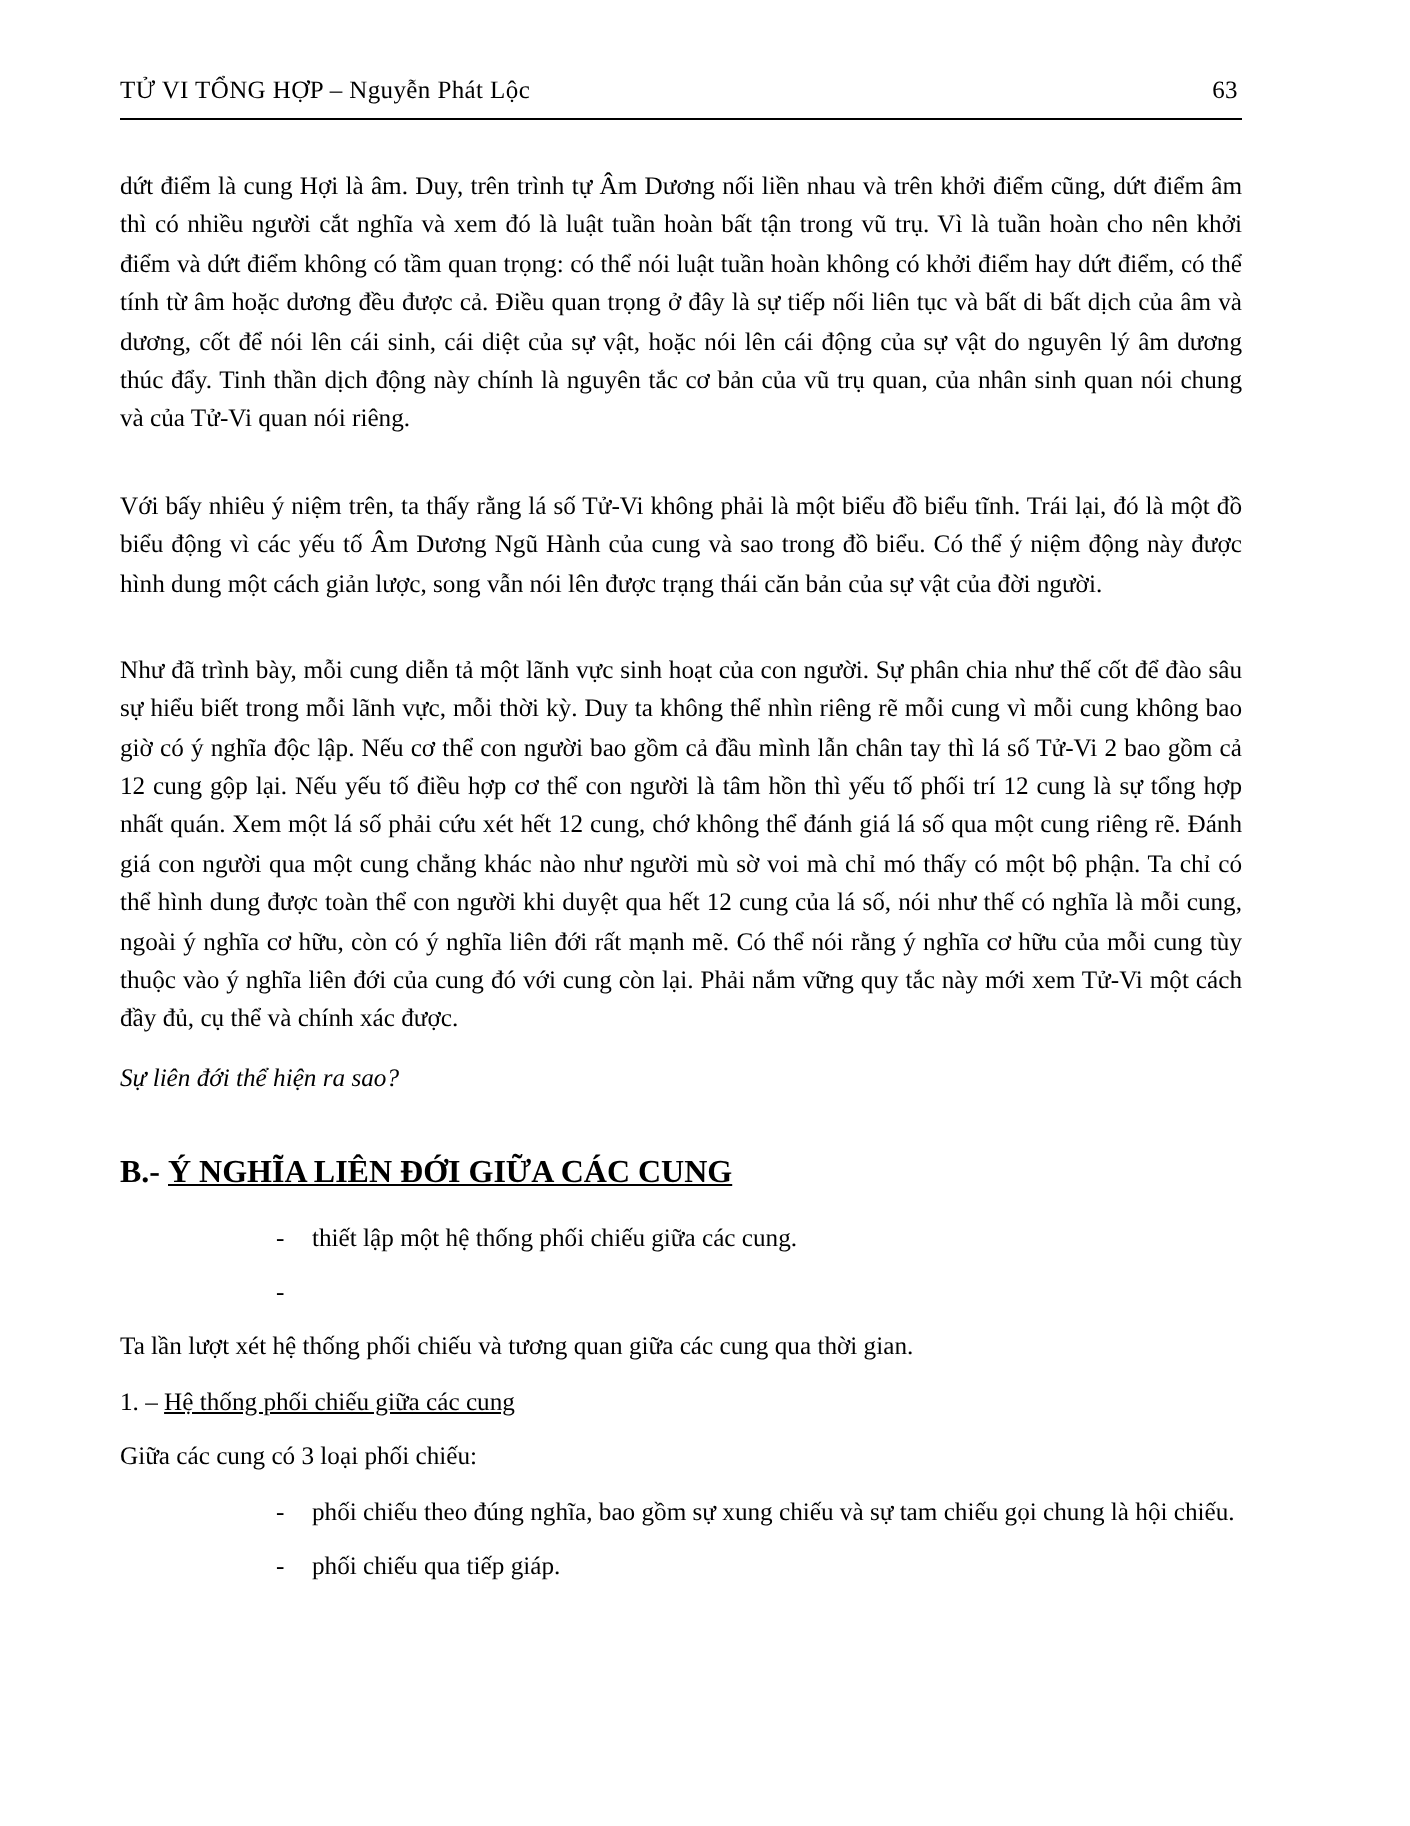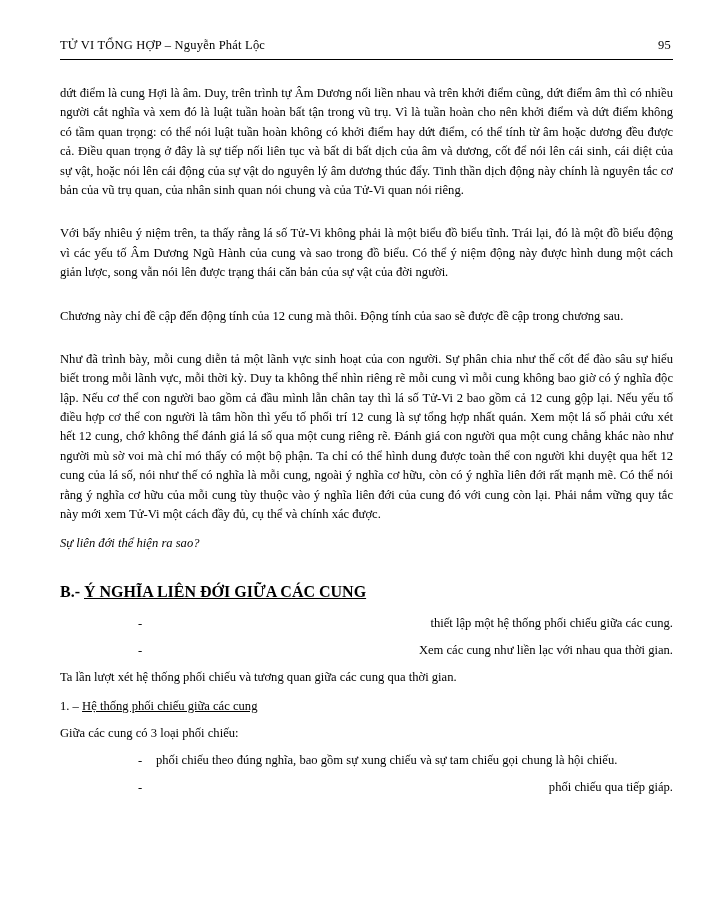--- a/index.html
+++ b/index.html
@@ -12,21 +12,21 @@
     height: 913px;
     font-family: "Liberation Serif", serif;
     color: #000000;
     overflow: hidden;
   }
   .page {
     position: relative;
     width: 705px;
     height: 913px;
     box-sizing: border-box;
-    padding: 38px 32px 0 60px;
+    padding: 38px 84px 0 60px;
   }
   .header-row {
     display: flex;
     align-items: baseline;
     justify-content: space-between;
     font-size: 12.5px;
     letter-spacing: 0.2px;
   }
   .header-title {
     white-space: nowrap;
@@ -81,59 +81,57 @@
     margin: 0 0 8px 0;
     line-height: 1.5;
   }
   .bullet-row .dash {
     width: 18px;
     margin-left: 78px;
     flex: 0 0 auto;
   }
   .bullet-row .btext {
     flex: 1 1 auto;
-    text-align: right;
+    text-align: left;
   }
   .bullet-row.wrap .btext {
     text-align: justify;
   }
 </style>
 </head>
 <body>
 
 <div class="page">
 
   <div class="header-row">
     <div class="header-title">TỬ VI TỔNG HỢP – Nguyễn Phát Lộc</div>
-    <div class="header-page">95</div>
+    <div class="header-page">63</div>
   </div>
   <div class="header-rule"></div>
 
   <div class="body-text">
 
     <p class="tight">dứt điểm là cung Hợi là âm.  Duy, trên trình tự Âm Dương nối liền nhau và trên khởi điểm cũng, dứt điểm âm thì có nhiều người cắt nghĩa và xem đó là luật tuần hoàn bất tận trong vũ trụ.  Vì là tuần hoàn cho nên khởi điểm và dứt điểm không có tầm quan trọng:  có thể nói luật tuần hoàn không có khởi điểm hay dứt điểm, có thể tính từ âm hoặc dương đều được cả. Điều quan trọng ở đây là sự tiếp nối liên tục và bất di bất dịch của âm và dương, cốt để nói lên cái sinh, cái diệt của sự vật, hoặc nói lên cái động của sự vật do nguyên lý âm dương thúc đẩy.  Tinh thần dịch động này chính là nguyên tắc cơ bản của vũ trụ quan, của nhân sinh quan nói chung và của Tử-Vi quan nói riêng.</p>
     <p class="tight">Với bấy nhiêu ý niệm trên, ta thấy rằng lá số Tử-Vi không phải là một biểu đồ biểu tĩnh.  Trái lại, đó là một đồ biểu động vì các yếu tố Âm Dương Ngũ Hành của cung và sao  trong đồ biểu.  Có thể ý niệm động này được hình dung một cách giản lược, song vẫn nói lên được trạng thái căn bản của sự vật của đời người.</p>
-    <p class="tight">Chương này chỉ đề cập đến động tính của 12 cung mà thôi.  Động tính của sao sẽ được đề cập trong chương sau.</p>
     <p class="tight">Như đã trình bày, mỗi cung diễn tả một lãnh vực sinh hoạt của con người.  Sự phân chia như thế cốt để đào sâu sự hiểu biết trong mỗi lãnh vực, mỗi thời kỳ.  Duy ta không thể nhìn riêng rẽ mỗi cung vì mỗi cung không bao giờ có ý nghĩa độc lập.  Nếu cơ thể con người bao gồm cả đầu mình lẫn chân tay thì lá số Tử-Vi 2 bao gồm cả 12 cung gộp lại.  Nếu yếu tố điều hợp cơ thể con người là tâm hồn thì yếu tố phối trí 12 cung là sự tổng hợp nhất quán.  Xem một lá số phải cứu xét hết 12 cung, chớ không thể đánh giá lá số qua một cung riêng rẽ.  Đánh giá con người qua một cung chẳng khác nào như người mù sờ voi mà chỉ mó thấy có một bộ phận.  Ta chỉ có thể hình dung được toàn thể con người khi duyệt qua hết 12 cung của lá số, nói như thế có nghĩa là mỗi cung, ngoài ý nghĩa cơ hữu, còn có ý nghĩa liên đới rất mạnh mẽ.  Có thể nói rằng ý nghĩa cơ hữu của mỗi cung tùy thuộc vào ý nghĩa liên đới của cung đó với cung còn lại.  Phải nắm vững quy tắc này mới xem Tử-Vi một cách đầy đủ, cụ thể và chính xác được.</p>
 
     <p class="q-line">Sự liên đới thể hiện ra sao?</p>
 
     <div class="section-head">
       <span>B.- </span><span class="underline">Ý NGHĨA LIÊN ĐỚI GIỮA CÁC CUNG</span>
     </div>
 
 
     <div class="bullet-list">
       <div class="bullet-row">
         <span class="dash">-</span>
         <span class="btext">thiết lập một hệ thống phối chiếu giữa các cung.</span>
       </div>
       <div class="bullet-row">
         <span class="dash">-</span>
-        <span class="btext">Xem các cung như liền lạc với nhau qua thời gian.</span>
       </div>
     </div>
 
     <p>Ta lần lượt xét hệ thống phối chiếu và tương quan giữa các cung qua thời gian.</p>
 
     <p class="numbered">
       <span>1.  – </span><span class="u">Hệ thống phối chiếu giữa các cung</span>
     </p>
 
     <p>Giữa các cung có 3 loại phối chiếu:</p>

